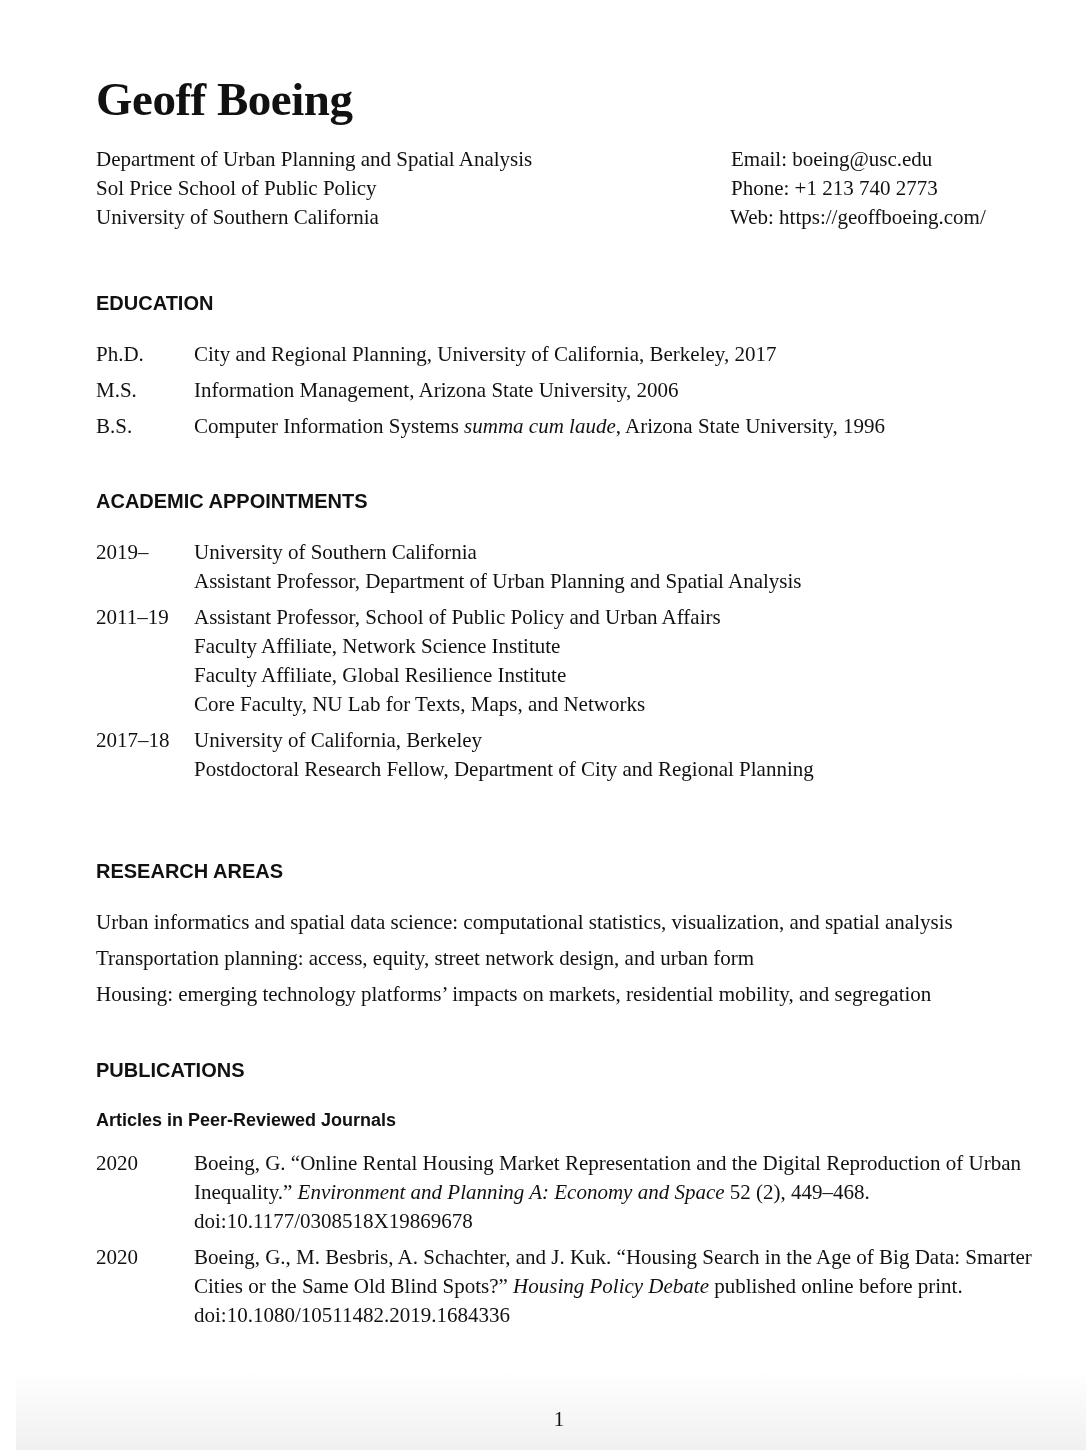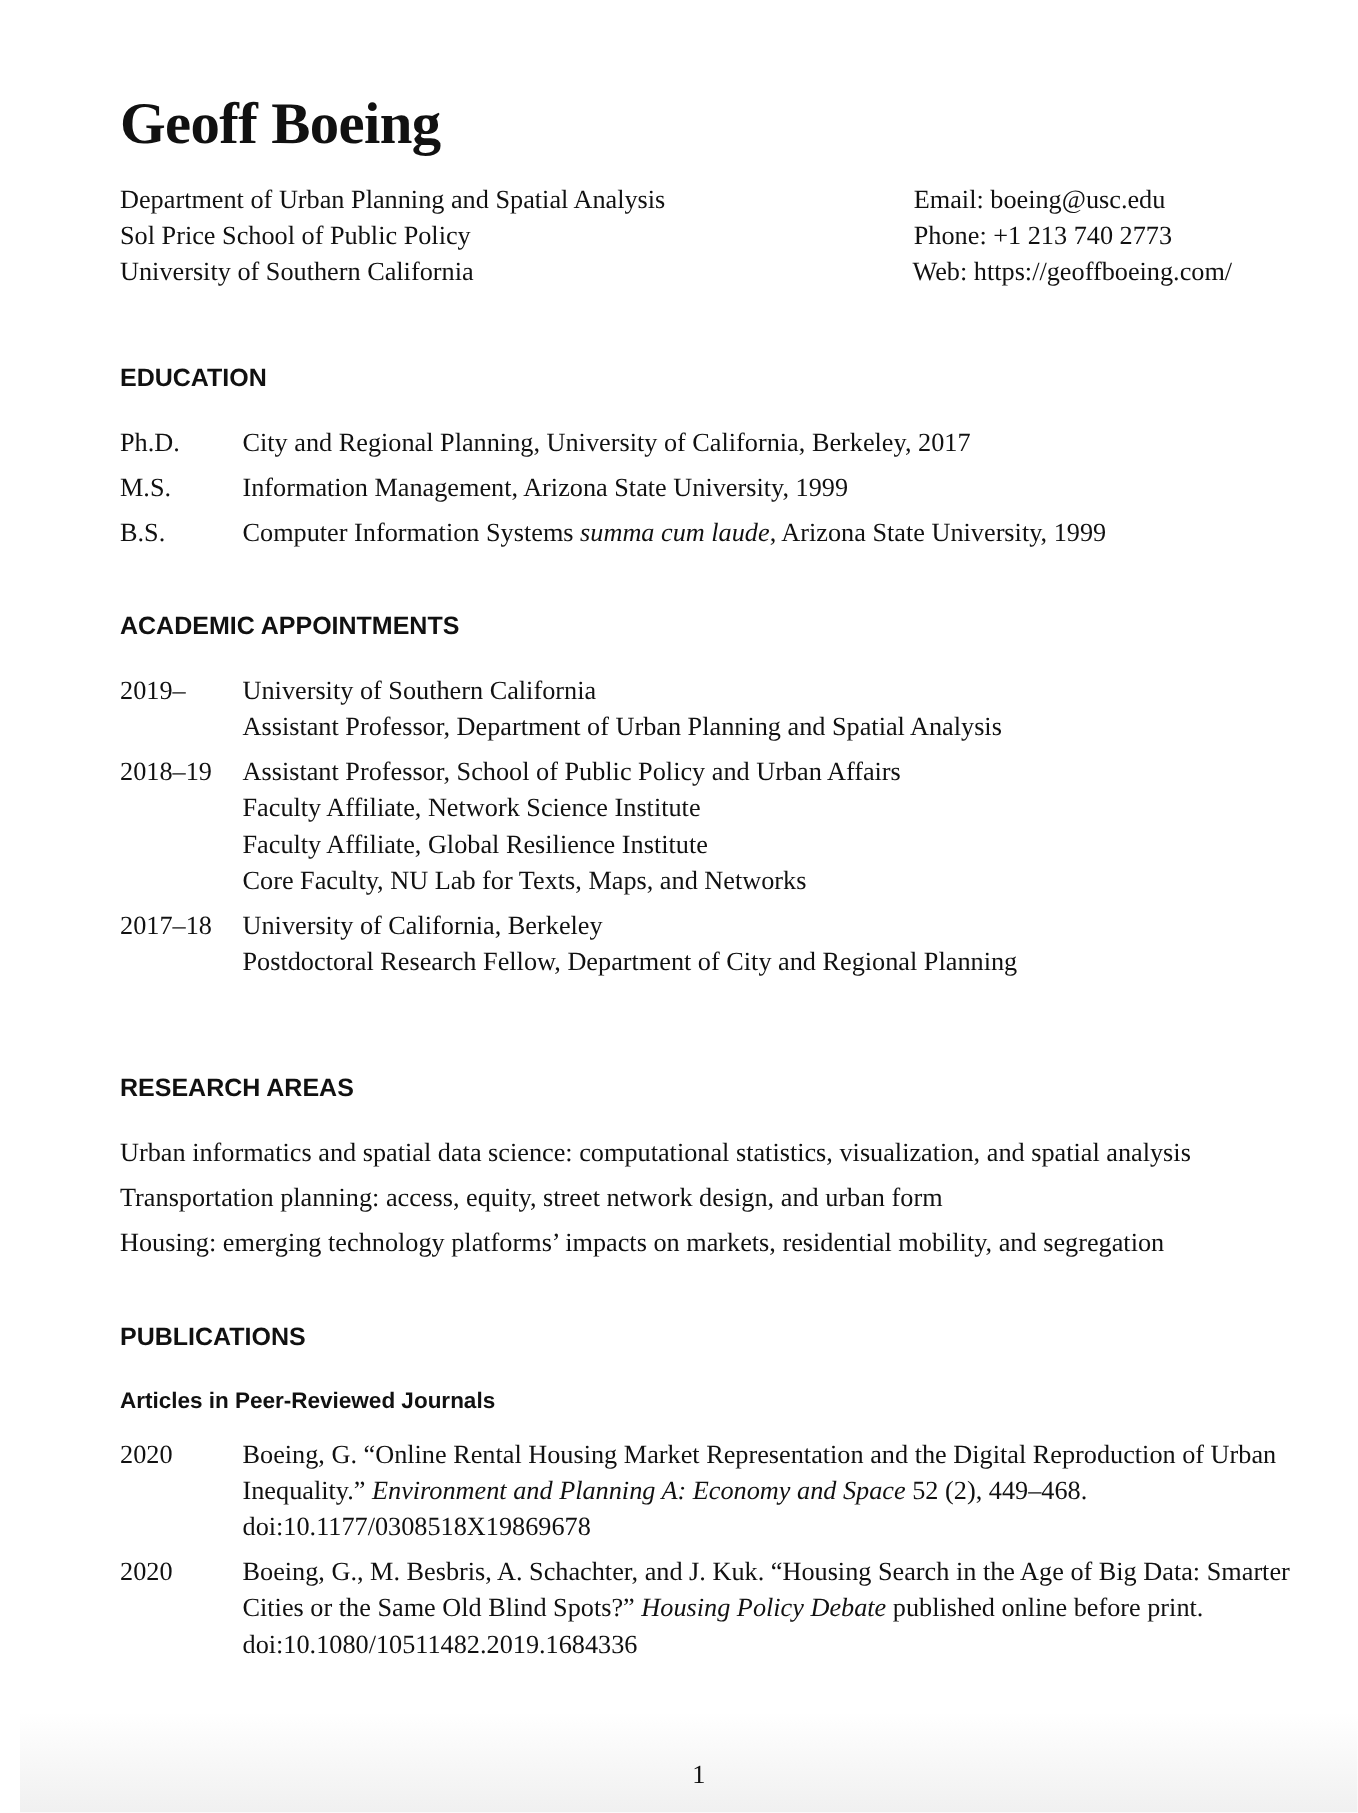--- a/index.html
+++ b/index.html
@@ -121,39 +121,39 @@
   </div>
 
   <h2 class="section-heading" style="top:291px">EDUCATION</h2>
   <div class="entries edu serif" style="top:340px">
     <div class="entry">
       <span class="label">Ph.D.</span>
       <span class="body">City and Regional Planning, University of California, Berkeley, 2017</span>
     </div>
     <div class="entry">
       <span class="label">M.S.</span>
-      <span class="body">Information Management, Arizona State University, 1999</span>
+      <span class="body">Information Management, Arizona State University, 2006</span>
     </div>
     <div class="entry">
       <span class="label">B.S.</span>
-      <span class="body"><span>Computer Information Systems </span><i>summa cum laude</i><span>, Arizona State University, 1999</span></span>
+      <span class="body"><span>Computer Information Systems </span><i>summa cum laude</i><span>, Arizona State University, 1996</span></span>
     </div>
   </div>
 
   <h2 class="section-heading" style="top:489px">ACADEMIC APPOINTMENTS</h2>
   <div class="entries appt serif" style="top:538px">
     <div class="entry">
       <span class="label">2019–</span>
       <span class="body">
         <div>University of Southern California</div>
         <div>Assistant Professor, Department of Urban Planning and Spatial Analysis</div>
       </span>
     </div>
     <div class="entry">
-      <span class="label">2018–19</span>
+      <span class="label">2011–19</span>
       <span class="body">
         <div>Assistant Professor, School of Public Policy and Urban Affairs</div>
         <div>Faculty Affiliate, Network Science Institute</div>
         <div>Faculty Affiliate, Global Resilience Institute</div>
         <div>Core Faculty, NU Lab for Texts, Maps, and Networks</div>
       </span>
     </div>
     <div class="entry">
       <span class="label">2017–18</span>
       <span class="body">

